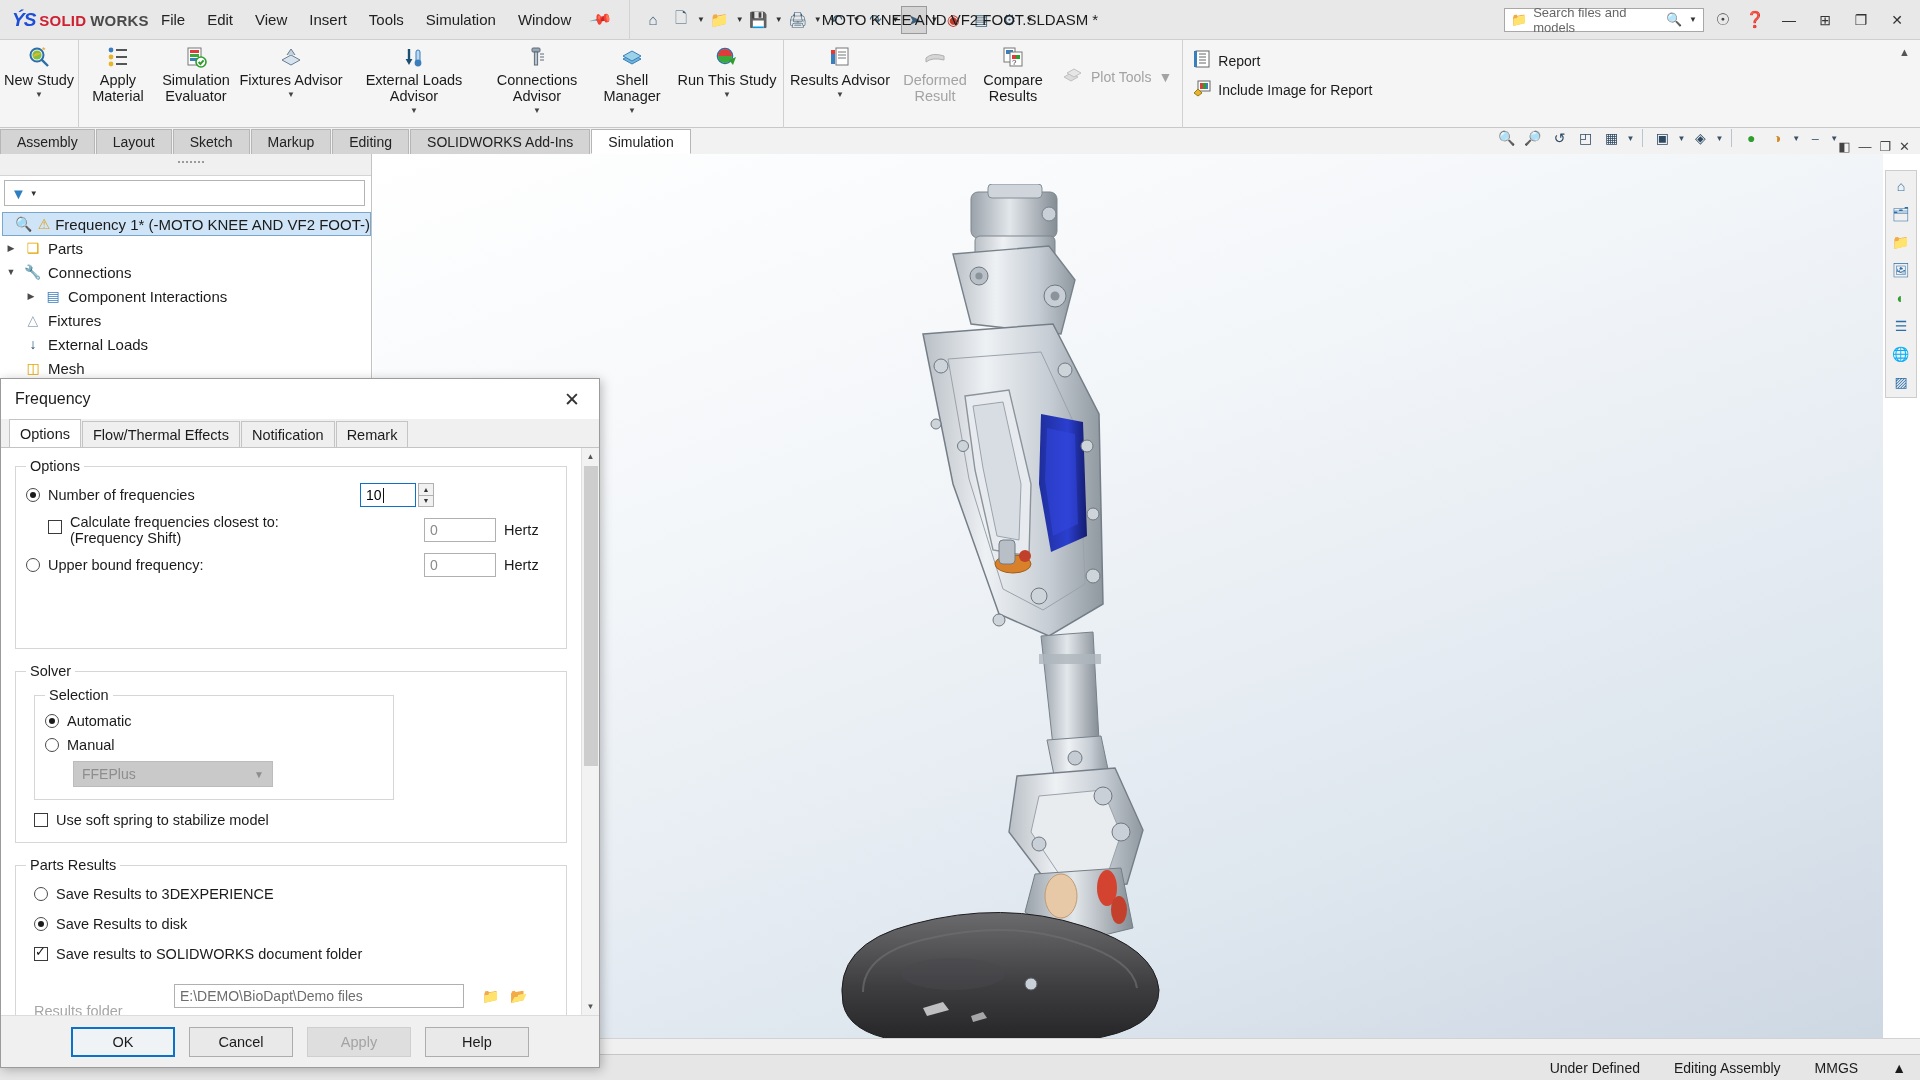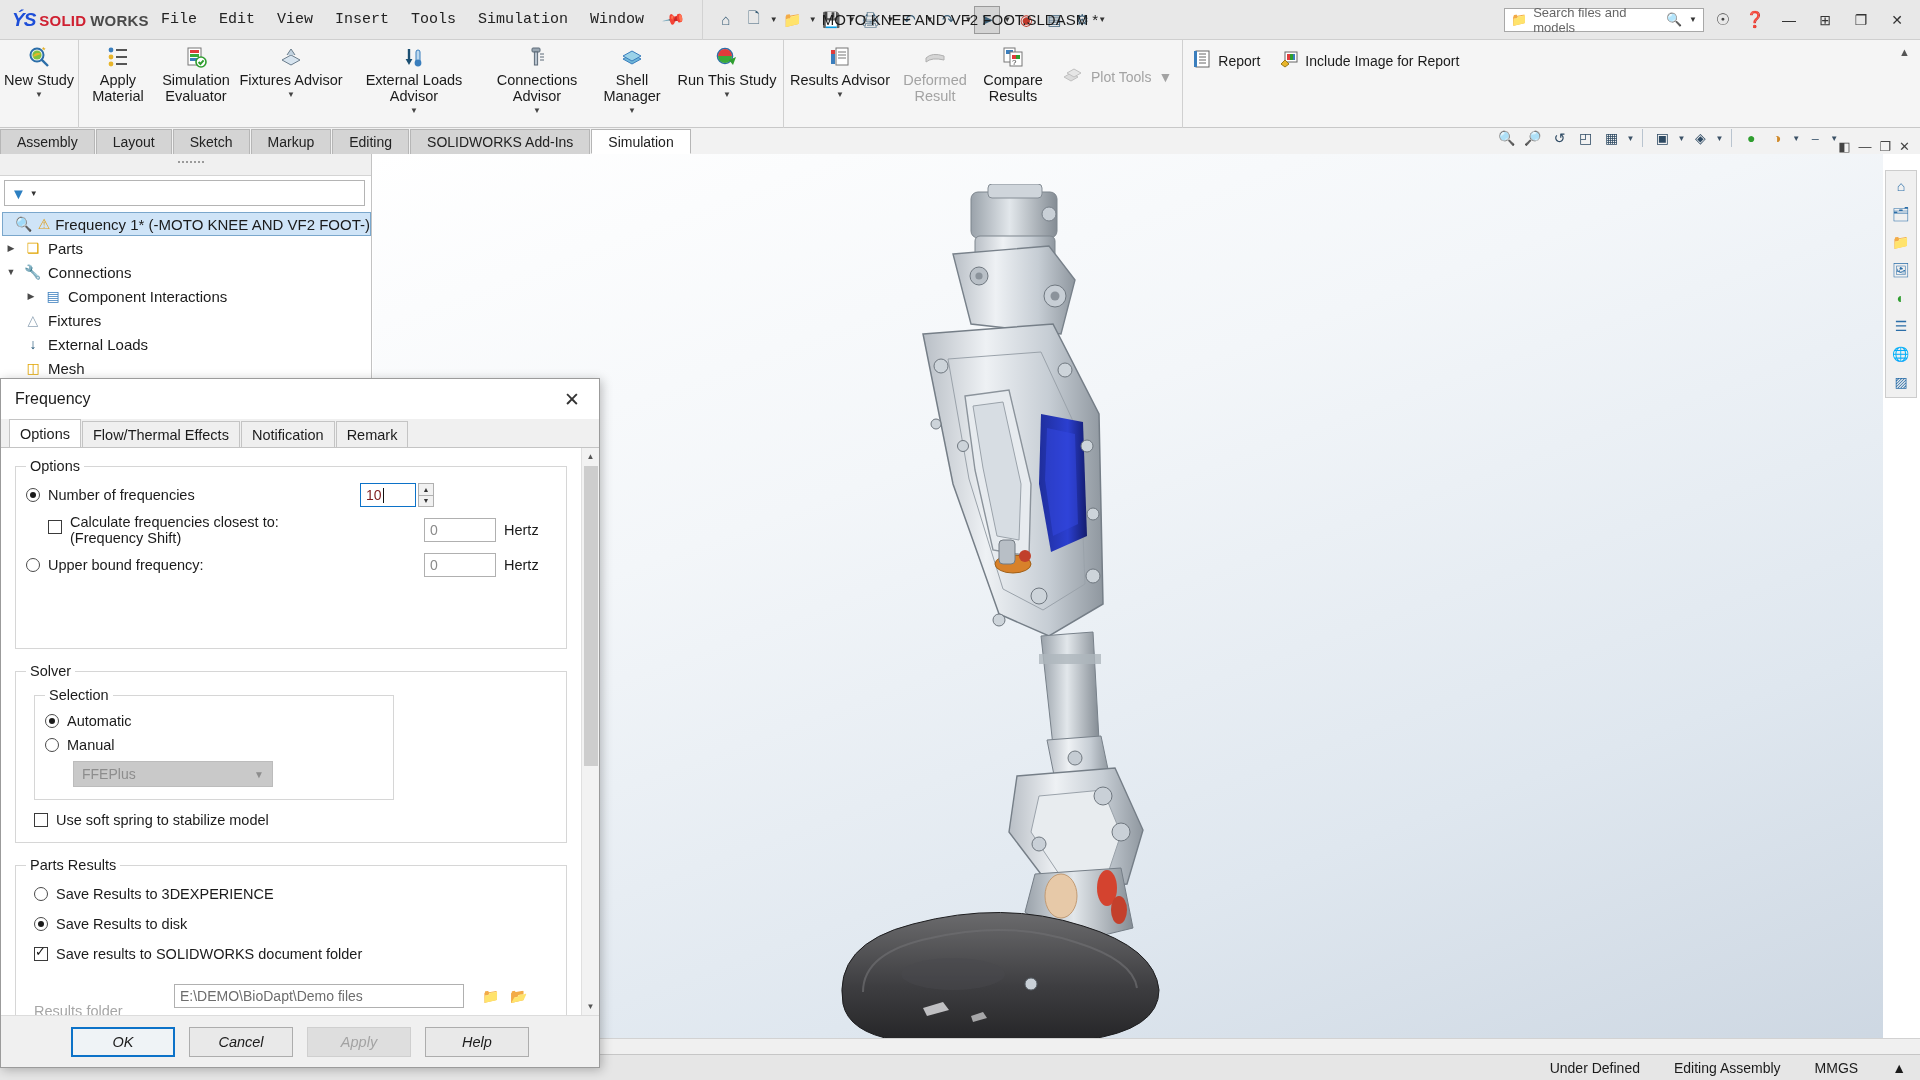--- a/index.html
+++ b/index.html
@@ -24,21 +24,21 @@
   .sw-logo {
     display: flex; align-items: baseline; gap: 4px;
     padding-left: 12px; width: 140px;
   }
   .sw-logo .ds { color: #1d4ed8; font-weight: bold; font-size: 19px; font-style: italic; letter-spacing: -1px;}
   .sw-logo .solid { color: #cf2031; font-weight: bold; font-size: 15px; letter-spacing: .2px;}
   .sw-logo .works { color: #4a4a4a; font-weight: bold; font-size: 15px; letter-spacing: .2px;}
 
   .menubar { display: flex; align-items: center; gap: 0; margin-left: 10px; }
   .menubar .mi {
-    padding: 4px 11px; font-size: 15px; color: #222; cursor: default; font-family: Liberation Mono, monospace;
+    padding: 4px 11px; font-size: 15px; color: #222; cursor: default;
   }
   .pin-icon { margin-left: 10px; color: #555; font-size: 15px; transform: rotate(35deg); }
 
   .qat {
     display: flex; align-items: center; gap: 2px;
     margin-left: 18px; height: 40px;
     border-left: 1px solid #d2d2d2;
     padding-left: 10px;
   }
   .qat .qi {
@@ -80,21 +80,21 @@
   .rbtn.w110 { width: 112px; }
   .rbtn.w130 { width: 134px; }
   .rbtn.w76 { width: 78px; }
   .rbtn.disabled { color: #a3a3a3; }
   .rbtn .ic { height: 26px; display: flex; align-items: center; justify-content: center; }
   .rbtn .lbl { white-space: pre-line; }
   .rbtn .dd { font-size: 8px; color: #444; margin-top: 1px; }
   .rbtn-inline {
     display: flex; align-items: center; gap: 7px; padding: 4px 10px; font-size: 14px;
   }
-  .rstack { display: flex; flex-direction: row; padding-top: 6px; }
+  .rstack { display: flex; flex-direction: column; padding-top: 6px; }
 
   
   .cmdtabs {
     position: absolute; top: 128px; left: 0; width: 1920px; height: 26px;
     background: #f2f2f2;
     display: flex; align-items: flex-end;
   }
   .ctab {
     height: 25px; padding: 0 16px; display: flex; align-items: center;
     font-size: 14px; background: #d4d4d4; border: 1px solid #b6b6b6;
@@ -216,21 +216,21 @@
   .cbx.on::after {
     content: "✓"; position: absolute; left: 0px; top: -4px; font-size: 13px; color: #111;
   }
   .cbx.dim { border-color: #bdbdbd; }
   .lbl { font-size: 14.5px; }
   .lbl.dim { color: #a6a6a6; }
   .txtin {
     height: 24px; border: 1px solid #b0b0b0; background: #fff; font-size: 14px;
     padding: 0 5px; display: flex; align-items: center; color: #8a8a8a;
   }
-  .txtin.focus { border: 1.6px solid #0c72c8; color: #7f1d1d; }
+  .txtin.focus { border: 1.6px solid #0c72c8; color: #000000; }
   .txtin .caret-bar { width: 1px; height: 15px; background: #111; margin-left: 1px; }
   .spin { display: flex; flex-direction: column; width: 16px; height: 24px; }
   .spin div {
     flex: 1; border: 1px solid #b0b0b0; background: #f1f1f1;
     display: flex; align-items: center; justify-content: center; font-size: 7px; color: #333;
   }
   .spin div + div { border-top: none; }
   .unit { font-size: 14.5px; }
 
   .combo {
@@ -244,21 +244,21 @@
   .folder-btns { display: flex; gap: 6px; margin-left: 8px; }
   .fbtn { width: 22px; height: 22px; display: flex; align-items: center; justify-content: center;
           font-size: 14px; color: #b9b9b9; }
 
   .dlg-footer {
     height: 52px; background: #f0f0f0; border-top: 1px solid #dcdcdc;
     display: flex; align-items: center; justify-content: center; gap: 14px;
   }
   .dbtn {
     width: 104px; height: 30px; border: 1px solid #adadad; background: #e9e9e9;
-    display: flex; align-items: center; justify-content: center; font-size: 14.5px; font-style: italic;
+    display: flex; align-items: center; justify-content: center; font-size: 14.5px;
   }
   .dbtn.def { border: 2px solid #0c72c8; background: #eff3f6; }
   .dbtn.disabled { color: #a3a3a3; background: #dedede; border-color: #cfcfcf; }
 
   
   .model { position: absolute; left: 430px; top: 30px; }
 </style>
 </head>
 <body>
 

